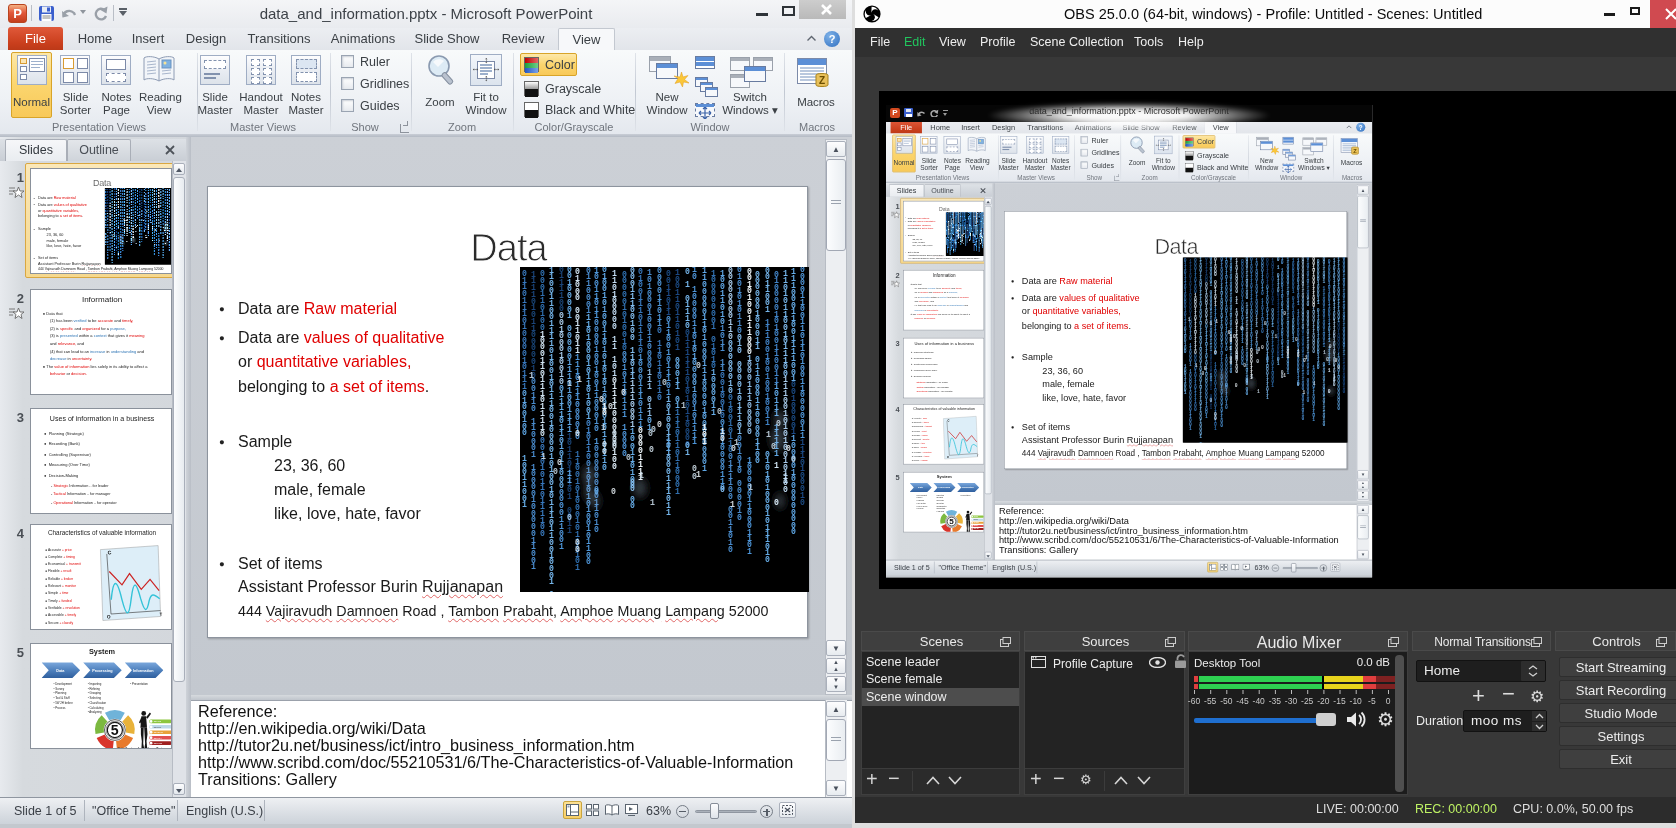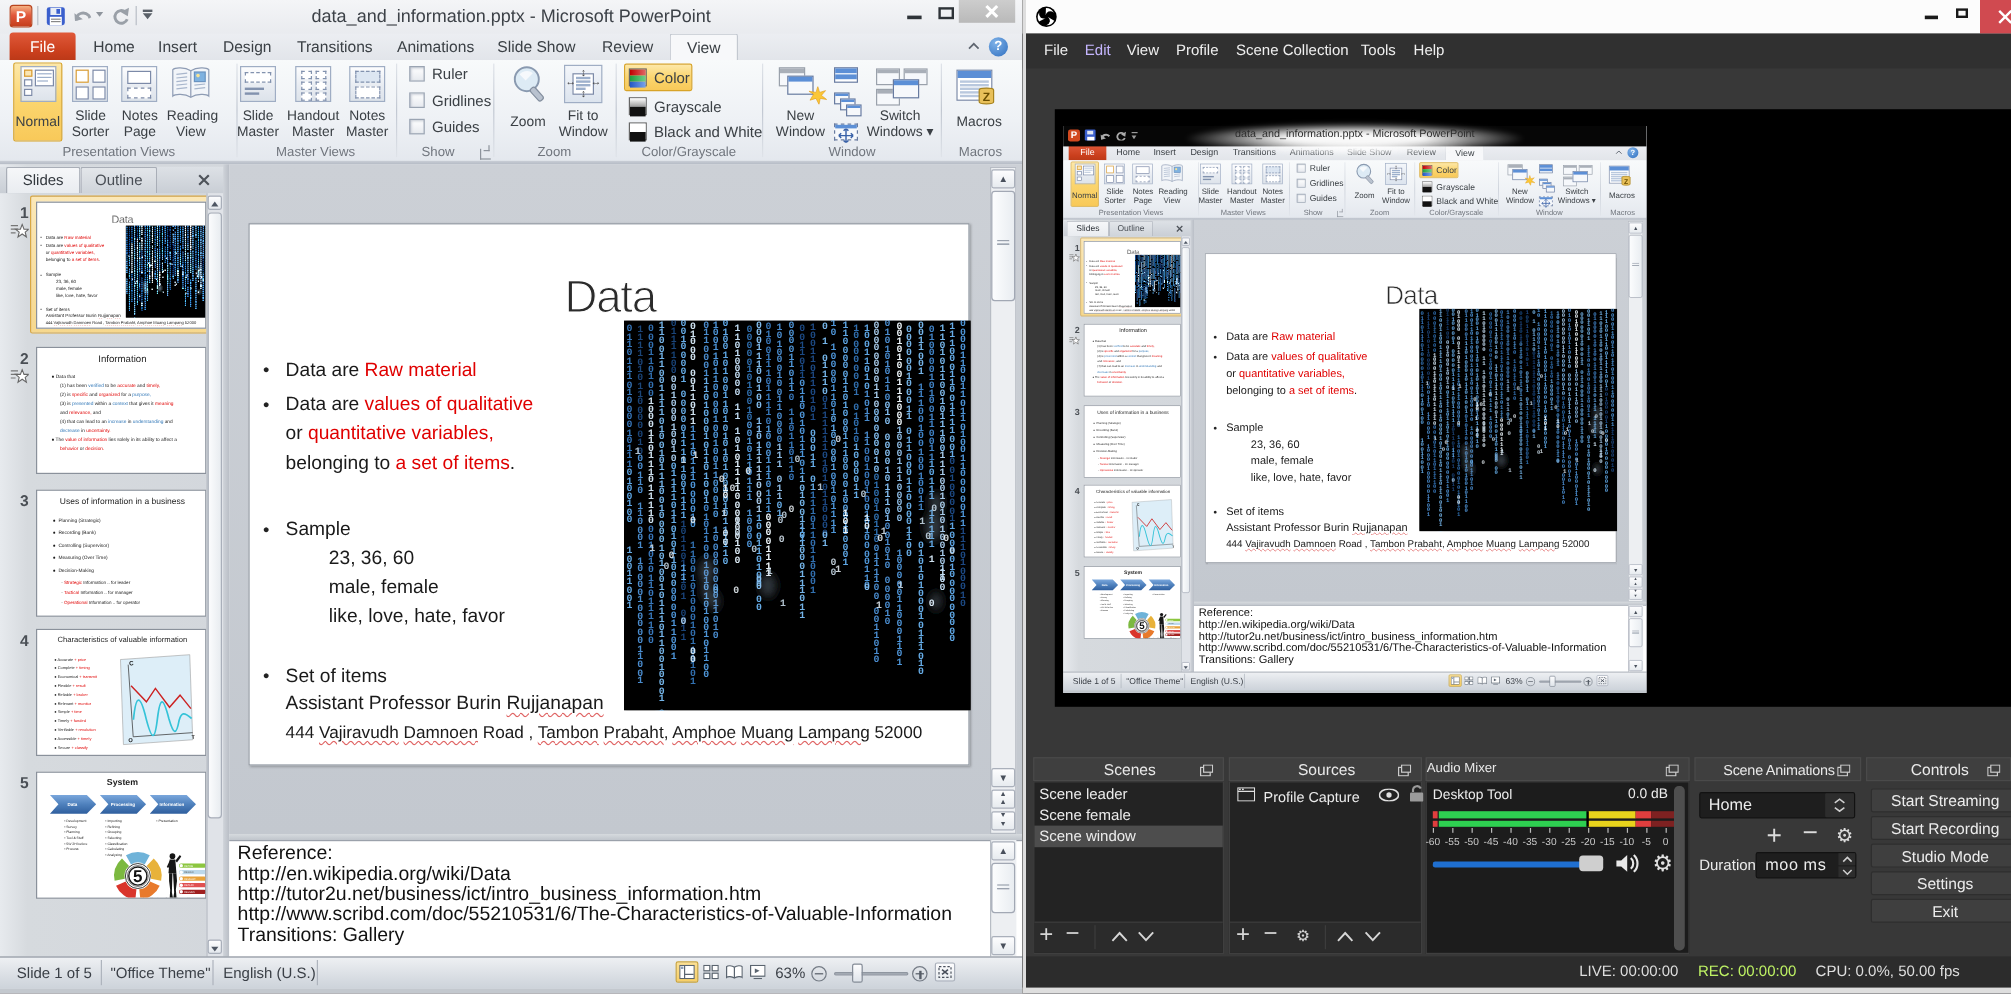--- a/index.html
+++ b/index.html
@@ -700,30 +700,31 @@
     <div class="a" style="left:852px;top:0;width:824px;height:828px;background:#383838;overflow:hidden">
       <div class="a" style="left:0;top:0;width:824px;height:28px;background:#fcfcfc"></div>
       <svg class="a" style="left:11px;top:5px" width="18" height="18" viewBox="-9 -9 18 18">
         <circle r="8.6" fill="#000"></circle>
         <g fill="#fff">
           <path d="M -0.4 -7.3 A 7.3 7.3 0 0 1 6.2 -3.4 A 4.6 4.6 0 0 0 1.7 -4.4 A 4.6 4.6 0 0 0 -0.6 -1.2 Z"></path>
           <path transform="rotate(120)" d="M -0.4 -7.3 A 7.3 7.3 0 0 1 6.2 -3.4 A 4.6 4.6 0 0 0 1.7 -4.4 A 4.6 4.6 0 0 0 -0.6 -1.2 Z"></path>
           <path transform="rotate(240)" d="M -0.4 -7.3 A 7.3 7.3 0 0 1 6.2 -3.4 A 4.6 4.6 0 0 0 1.7 -4.4 A 4.6 4.6 0 0 0 -0.6 -1.2 Z"></path>
         </g>
       </svg>
+      <div class="a" style="left:212px;top:6px;font-size:14.5px;color:#0c0c0c;white-space:nowrap">OBS 25.0.0 (64-bit, windows) - Profile: Untitled - Scenes: Untitled</div>
       <div class="a" style="left:752px;top:13px;width:11px;height:2.5px;background:#1a1a1a"></div>
       <div class="a" style="left:778px;top:7px;width:10px;height:8px;border:2px solid #1a1a1a"></div>
       <div class="a" style="left:798px;top:0;width:30px;height:28px;background:#d04a50">
         <svg class="a" style="left:14px;top:7px" width="14" height="14">
           <path d="M2 2 L12 12 M12 2 L2 12" stroke="#fff" stroke-width="2"></path>
         </svg>
       </div>
       <div class="a" style="left:0;top:28px;width:824px;height:29px;background:#303030"></div>
       <div class="a" style="left:18px;top:35px;font-size:12.5px;color:#efefef">File</div>
-      <div class="a" style="left:52px;top:35px;font-size:12.5px;color:#c4b5fd">Edit</div>
+      <div class="a" style="left:52px;top:35px;font-size:12.5px;color:#22c55e">Edit</div>
       <div class="a" style="left:87px;top:35px;font-size:12.5px;color:#efefef">View</div>
       <div class="a" style="left:128px;top:35px;font-size:12.5px;color:#efefef">Profile</div>
       <div class="a" style="left:178px;top:35px;font-size:12.5px;color:#efefef">Scene Collection</div>
       <div class="a" style="left:282px;top:35px;font-size:12.5px;color:#efefef">Tools</div>
       <div class="a" style="left:326px;top:35px;font-size:12.5px;color:#efefef">Help</div>
       <div class="a" style="left:27px;top:91px;width:797px;height:498px;background:#000"></div>
       <div class="ppt" style="left:34px;top:105px;transform:scale(0.5706);transform-origin:0 0;filter:blur(0.4px)">
         <div class="a" style="left:0;top:0;width:852px;height:28px;background:linear-gradient(#f4f5f7,#e9ebef)">
           <div class="a" style="left:8px;top:4px;width:19px;height:19px;background:linear-gradient(#f4b183,#e2593c 45%,#c43e1c);border:1px solid #b8441f;border-radius:3px;color:#fff;font-weight:bold;font-size:13px;text-align:center;line-height:18px">P</div>
           <div class="a" style="left:31px;top:5px;width:1px;height:16px;background:#b9bec6"></div>
@@ -1231,21 +1232,21 @@
       <div class="a" style="left:201px;top:766.5px;font-size:20px;color:#d6d6d6">−</div>
       <div class="a" style="left:228px;top:772px;font-size:13px;color:#d6d6d6">⚙</div>
       <div class="a" style="left:252px;top:771px;width:1px;height:20px;background:#3c3c3c"></div>
       <svg class="a" style="left:262px;top:776px" width="14" height="9">
         <path d="M1 8 L7 1.5 L13 8" stroke="#d6d6d6" stroke-width="1.6" fill="none"></path>
       </svg>
       <svg class="a" style="left:285px;top:776px" width="14" height="9">
         <path d="M1 1 L7 7.5 L13 1" stroke="#d6d6d6" stroke-width="1.6" fill="none"></path>
       </svg>
       <div class="a" style="left:336px;top:631px;width:220px;height:20px;background:#3f3f3f;border:1px solid #4a4a4a">
-        <div class="a" style="left:0;top:2px;width:220px;font-size:11px;color:#e9e9e9">Audio Mixer</div>
+        <div class="a" style="left:0;top:2px;width:220px;text-align:center;font-size:16px;color:#e9e9e9">Audio Mixer</div>
         <svg class="a" style="right:8px;top:5px" width="11" height="10">
           <rect x="0.5" y="2.5" width="8" height="7" fill="none" stroke="#ccc"></rect>
           <rect x="3" y="0.5" width="7.5" height="6" fill="#3f3f3f" stroke="#ccc"></rect>
         </svg>
       </div>
       <div class="a" style="left:336px;top:651px;width:220px;height:144px;background:#1c1c1c;border:1px solid #3f3f3f"></div>
       <div class="a" style="left:342px;top:657px;font-size:11.5px;color:#ececec">Desktop Tool</div>
       <div class="a" style="left:466px;top:656px;width:72px;text-align:right;font-size:11.5px;color:#ececec">0.0 dB</div>
       <div class="a" style="left:342px;top:676px;width:4px;height:6px;background:#e03e3e"></div>
       <div class="a" style="left:347px;top:676px;width:124px;height:6px;background:#2ed051"></div>
@@ -1290,21 +1291,21 @@
       </svg>
       <div class="a" style="left:342px;top:718px;width:124px;height:4.5px;background:#1f6fd0;border-radius:2px"></div>
       <div class="a" style="left:464px;top:713px;width:20px;height:13px;background:#cfcfcf;border-radius:3px"></div>
       <svg class="a" style="left:494px;top:710px" width="22" height="19">
         <path d="M1 7 H5 L10 2.5 V16.5 L5 12 H1 Z" fill="#e8e8e8"></path>
         <path d="M13 5 A6 6 0 0 1 13 14 M15.5 2.5 A9.5 9.5 0 0 1 15.5 16.5" stroke="#e8e8e8" stroke-width="1.8" fill="none"></path>
       </svg>
       <div class="a" style="left:525px;top:708px;font-size:19px;color:#e0e0e0">⚙</div>
       <div class="a" style="left:543px;top:655px;width:9px;height:137px;background:#4f4f4f;border-radius:4px"></div>
       <div class="a" style="left:560px;top:631px;width:139px;height:20px;background:#3f3f3f;border:1px solid #4a4a4a">
-        <div class="a" style="left:0;top:2px;width:139px;text-align:center;font-size:13px;color:#e9e9e9"><span style="font-size:12px;letter-spacing:-0.2px">Scene Animations</span></div>
+        <div class="a" style="left:0;top:2px;width:139px;text-align:center;font-size:13px;color:#e9e9e9"><span style="font-size:12px;letter-spacing:-0.2px">Normal Transitions</span></div>
         <svg class="a" style="right:8px;top:5px" width="11" height="10">
           <rect x="0.5" y="2.5" width="8" height="7" fill="none" stroke="#ccc"></rect>
           <rect x="3" y="0.5" width="7.5" height="6" fill="#3f3f3f" stroke="#ccc"></rect>
         </svg>
       </div>
       <div class="a" style="left:564px;top:660px;width:130px;height:22px;background:#1e1e1e;border:1px solid #121212;border-radius:2px"></div>
       <div class="a" style="left:572px;top:663px;font-size:13.5px;color:#ececec">Home</div>
       <div class="a" style="left:669px;top:661px;width:24px;height:20px;background:#2d2d2d;border-radius:1px"></div>
       <svg class="a" style="left:676px;top:665px" width="10" height="12">
         <path d="M1 4 L5 1 L9 4 M1 8 L5 11 L9 8" stroke="#cfcfcf" stroke-width="1.3" fill="none"></path>

